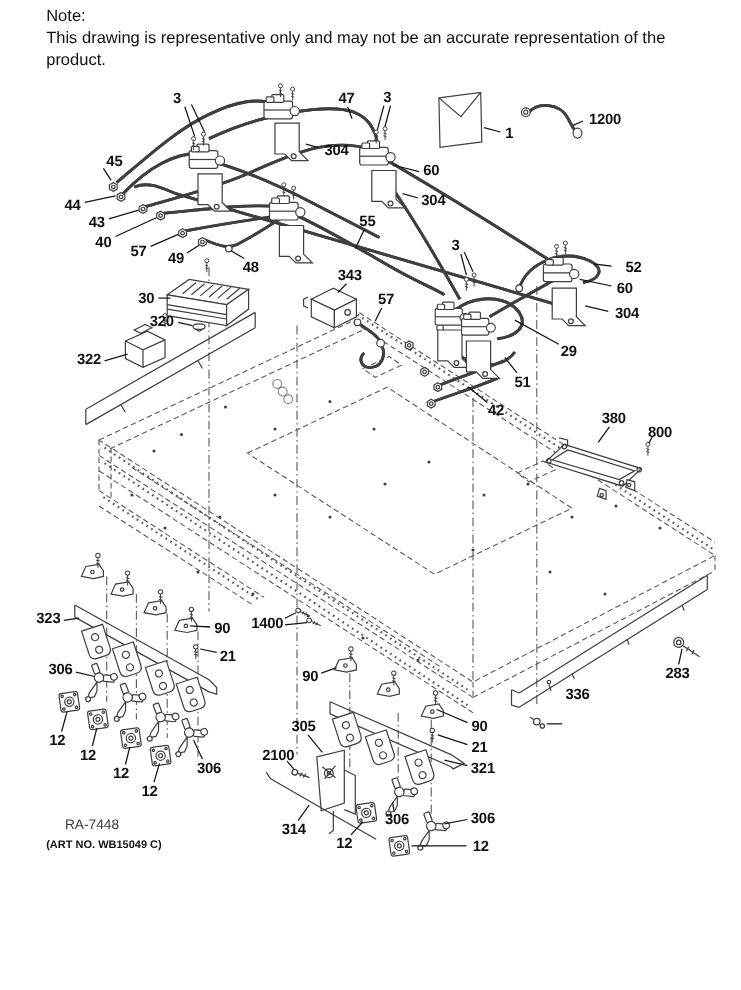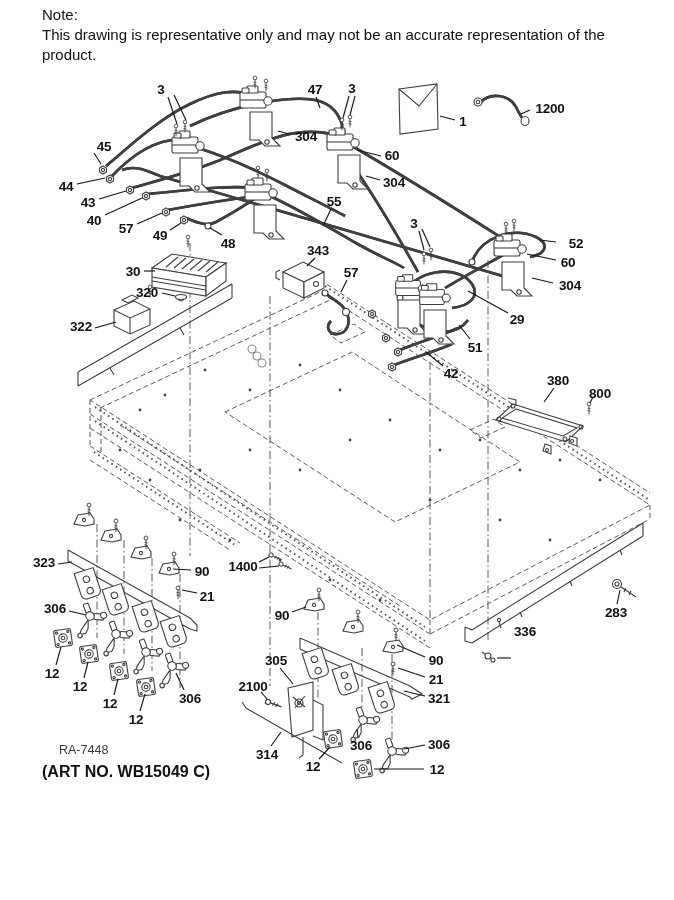--- a/index.html
+++ b/index.html
@@ -5,21 +5,21 @@
   html,body{margin:0;padding:0;background:#fff;}
   #stage{position:relative;width:674px;height:900px;background:#fff;overflow:hidden;
          font-family:"Liberation Sans",sans-serif;}
   .note{position:absolute;left:42px;top:5px;width:600px;color:#101010;
         font-size:15px;line-height:20px;}
   .note .t{margin-bottom:0px;}
   .callout{position:absolute;transform:translate(-50%,-50%);
            font-weight:bold;font-size:13.5px;color:#111;white-space:nowrap;
            letter-spacing:-0.2px;}
   .ra{position:absolute;left:59px;top:743px;font-size:12.5px;color:#3a3a3a;}
-  .art{position:absolute;left:42px;top:763px;font-size:16px;font-weight:bold;color:#111;}
+  .art{position:absolute;left:42px;top:763px;font-size:10px;font-weight:bold;color:#111;}
   svg{position:absolute;left:0;top:0;}
   .ink{stroke:#3f3f3f;fill:#fff;stroke-width:1.1;}
   .inkn{stroke:#3f3f3f;fill:none;stroke-width:1.1;}
   .ph{stroke:#5a5a5a;fill:none;stroke-width:1;stroke-dasharray:5 3;}
   .dots{stroke:#5a5a5a;fill:none;stroke-width:2;stroke-dasharray:1.6 3.6;}
   .cl{stroke:#5a5a5a;fill:none;stroke-width:1;stroke-dasharray:8 3 1.5 3;}
   .tube{stroke:#3f3f3f;stroke-width:2.6;fill:none;}
   .core{stroke:#fff;stroke-width:1.1;fill:none;}
   .dot{fill:#3f3f3f;stroke:none;}
   .leaders line{stroke:#161616;stroke-width:1.15;}

